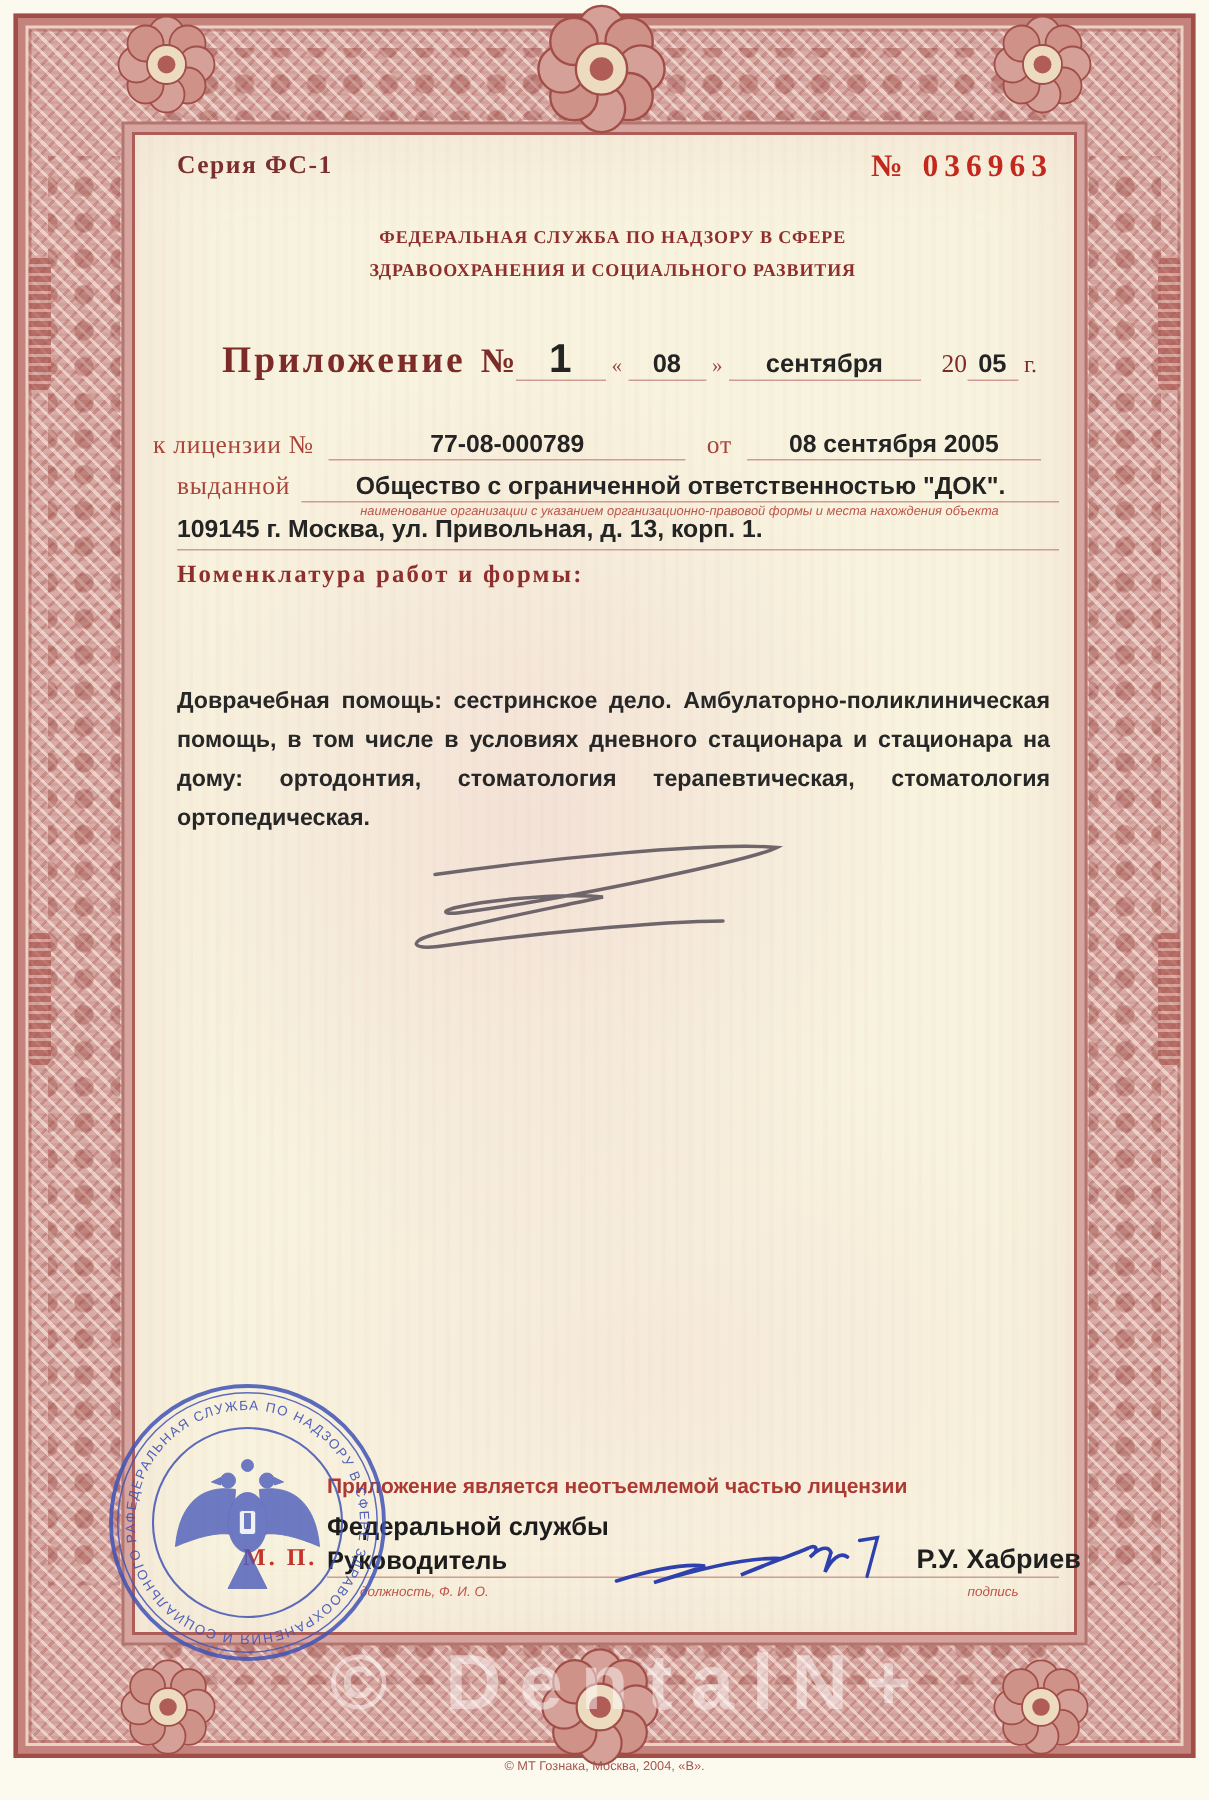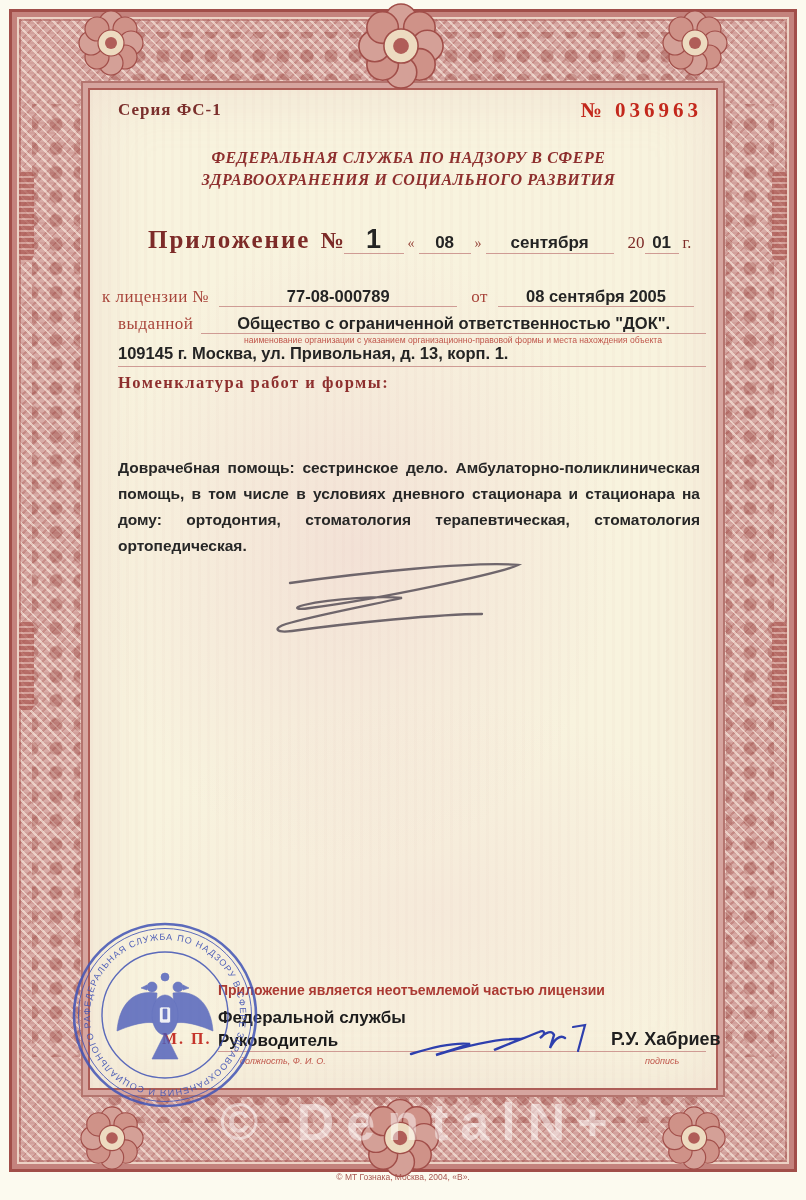--- a/index.html
+++ b/index.html
@@ -51,40 +51,40 @@
     border:2px solid #ad5d57;
     box-shadow:0 0 0 5px #d6a59f, 0 0 0 7px #b4756f, inset 0 0 55px rgba(220,170,170,.25);
   }
   .rosette{position:absolute;z-index:3;}
   
   .abs{position:absolute;z-index:4;}
   .serif{font-family:"Liberation Serif",serif;}
   .series{left:118px;top:100px;font-size:17px;font-weight:bold;color:#7b2f2c;letter-spacing:1px;}
   .serial{right:104px;top:98px;font-size:21px;color:var(--bright-red);letter-spacing:4px;font-weight:bold;}
   .agency{left:11px;right:0;top:147px;text-align:center;color:var(--maroon);font-weight:bold;
-          font-size:16px;line-height:22px;letter-spacing:.6px;font-style:italic;}
+          font-size:12px;line-height:22px;letter-spacing:.6px;}
   .appendix-row{left:148px;top:226px;display:flex;align-items:baseline;white-space:nowrap;}
   .appendix-label{font-size:25px;font-weight:bold;color:#7d2b28;letter-spacing:2px;}
   .appendix-no{font-size:23px;font-weight:bold;color:#7d2b28;margin-left:10px;}
   .blank{display:inline-block;border-bottom:1px solid #cf9b94;text-align:center;color:var(--ink);font-weight:bold;}
   .b-num{width:60px;font-size:27px;line-height:27px;}
   .b-day{width:52px;font-size:17px;}
   .b-month{width:128px;font-size:17px;}
   .b-year{width:34px;font-size:17px;}
   .q{color:#9a4b40;font-size:14px;margin:0 4px;}
   .century{color:#7d2b28;font-size:17px;margin-left:14px;}
   .gdot{color:#7d2b28;font-size:16px;margin-left:4px;}
   .license-row{left:102px;top:287px;display:flex;align-items:center;white-space:nowrap;}
   .form-label{font-size:17px;color:var(--form-red);letter-spacing:.5px;}
   .b-lic{width:238px;font-size:16.5px;}
   .ot{margin:0 10px 0 14px;}
   .b-date{width:196px;font-size:16.5px;}
   .issued-row{left:118px;top:314px;display:flex;align-items:baseline;width:588px;}
   .b-org{flex:1;font-size:16.5px;margin-left:8px;}
-  .org-caption{left:200px;top:335px;width:506px;text-align:center;font-size:8.6px;color:var(--caption-red);}
+  .org-caption{left:200px;top:335px;width:506px;text-align:center;font-size:8.6px;font-style:italic;color:var(--caption-red);}
   .address{left:118px;top:344px;width:588px;font-size:16.5px;font-weight:bold;color:var(--ink);
            border-bottom:1px solid #cf9b94;padding-bottom:3px;}
   .nomenclature-h{left:118px;top:373px;font-size:16.5px;font-weight:bold;color:var(--maroon);letter-spacing:1.5px;}
   .nomenclature-body{left:118px;top:455px;width:582px;font-size:15.5px;line-height:26px;font-weight:bold;
                      color:#272727;text-align:justify;text-align-last:left;}
   .pen-squiggle{left:250px;top:550px;}
   .notice{left:218px;top:982px;font-size:14px;font-weight:bold;color:#ab3a33;}
   .sign-title{left:218px;top:1006px;font-size:17px;font-weight:bold;color:#1c1c1c;line-height:23px;}
   .sig-line{left:218px;top:1051px;width:488px;border-top:1px solid #cf9b94;height:0;}
   .cap-position{left:240px;top:1056px;font-size:9px;font-style:italic;color:var(--caption-red);}
@@ -162,21 +162,21 @@
 
   <div class="abs serif appendix-row">
     <span class="appendix-label">Приложение</span>
     <span class="appendix-no serif">№</span>
     <span class="blank b-num" style="font-family:'Liberation Sans',sans-serif;">1</span>
     <span class="q">«</span>
     <span class="blank b-day" style="font-family:'Liberation Sans',sans-serif;">08</span>
     <span class="q">»</span>
     <span class="blank b-month" style="font-family:'Liberation Sans',sans-serif;">сентября</span>
     <span class="century serif">20</span>
-    <span class="blank b-year" style="font-family:'Liberation Sans',sans-serif;">01</span>
+    <span class="blank b-year" style="font-family:'Liberation Sans',sans-serif;">05</span>
     <span class="gdot serif">г.</span>
   </div>
 
   <div class="abs serif license-row">
     <span class="form-label">к лицензии №</span>
     <span class="blank b-lic" style="font-family:'Liberation Sans',sans-serif;margin-left:10px;">77-08-000789</span>
     <span class="form-label ot">от</span>
     <span class="blank b-date" style="font-family:'Liberation Sans',sans-serif;">08 сентября 2005</span>
   </div>
 

